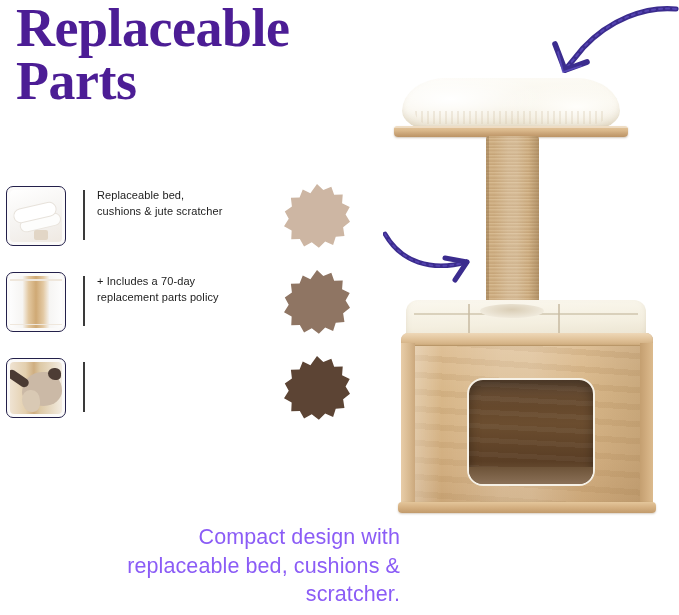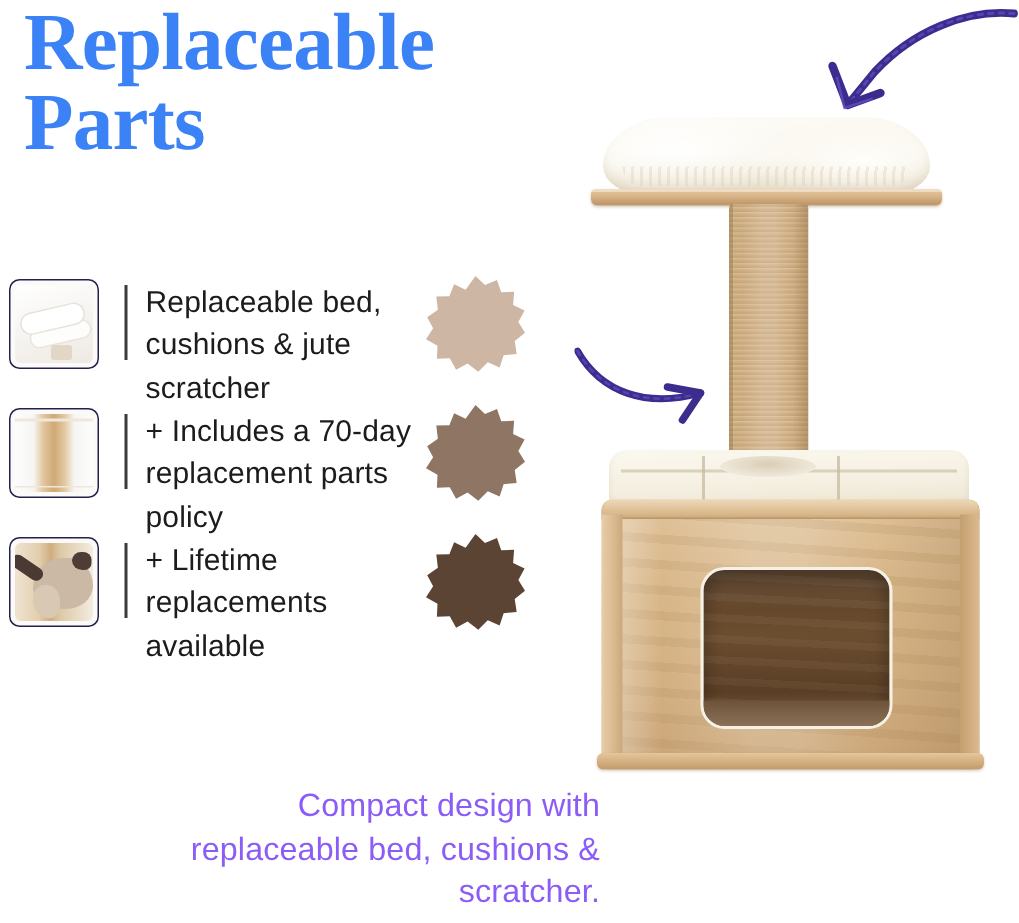--- a/index.html
+++ b/index.html
@@ -69,21 +69,21 @@
     position:absolute;left:12px;bottom:2px;width:18px;height:22px;
     background:#d9c9b4;border-radius:48% 52% 40% 60%;
   }
 
   .divider{
     position:absolute;left:83px;top:8px;width:2px;height:50px;
     background:#3a3a3a;
   }
   .feat-text{
     position:absolute;left:97px;top:6px;width:210px;
-    font-size:20px;line-height:1.42;color:#1c1c1c;
+    font-size:11px;line-height:1.42;color:#1c1c1c;
     white-space:pre-line;letter-spacing:0.1px;
   }
   .badge{
     position:absolute;left:284px;top:2px;width:66px;height:66px;
     clip-path:polygon(
       50.0% 0.0%, 59.6% 9.0%, 71.7% 4.0%, 76.0% 16.3%, 89.0% 16.0%,
       88.0% 29.3%, 99.6% 34.8%, 93.3% 46.4%, 100.0% 57.3%, 89.6% 65.6%,
       91.6% 78.8%, 78.4% 80.0%, 74.4% 92.4%, 62.4% 87.2%, 52.8% 96.6%,
       42.0% 88.4%, 30.4% 94.8%, 24.0% 83.2%, 11.0% 83.6%, 11.6% 70.4%,
       0.0% 64.0%, 7.2% 52.8%, 1.2% 41.6%, 12.0% 34.0%, 10.4% 20.8%,
@@ -206,21 +206,21 @@
     position:absolute;left:100px;top:226px;width:64px;height:14px;
     background:radial-gradient(ellipse at 50% 40%, #d9cdb5 0%, #efe9db 70%);
     border-radius:50%;
   }
 </style>
 </head>
 <body>
 
 <div id="page">
 
-  <div class="title" style="color: #3b82f6;">Replaceable
+  <div class="title" style="color: #4c1d95;">Replaceable
 Parts</div>
 
   <div class="features">
 
     <div class="feature">
       <div class="thumb">
         <div class="thumb-inner t1"></div>
       </div>
       <div class="divider"></div>
       <div class="feat-text">Replaceable bed,
@@ -239,22 +239,20 @@
     </div>
 
     <div class="feature">
       <div class="thumb">
         <div class="thumb-inner t3">
           <div class="cat"></div>
           <div class="paw"></div>
         </div>
       </div>
       <div class="divider"></div>
-      <div class="feat-text">+ Lifetime replacements
-available</div>
       <div class="badge" style="background:#5c4434"></div>
     </div>
 
   </div>
 
   <div class="caption">Compact design with
 replaceable bed, cushions &amp;
 scratcher.</div>
 
   <div class="product">

